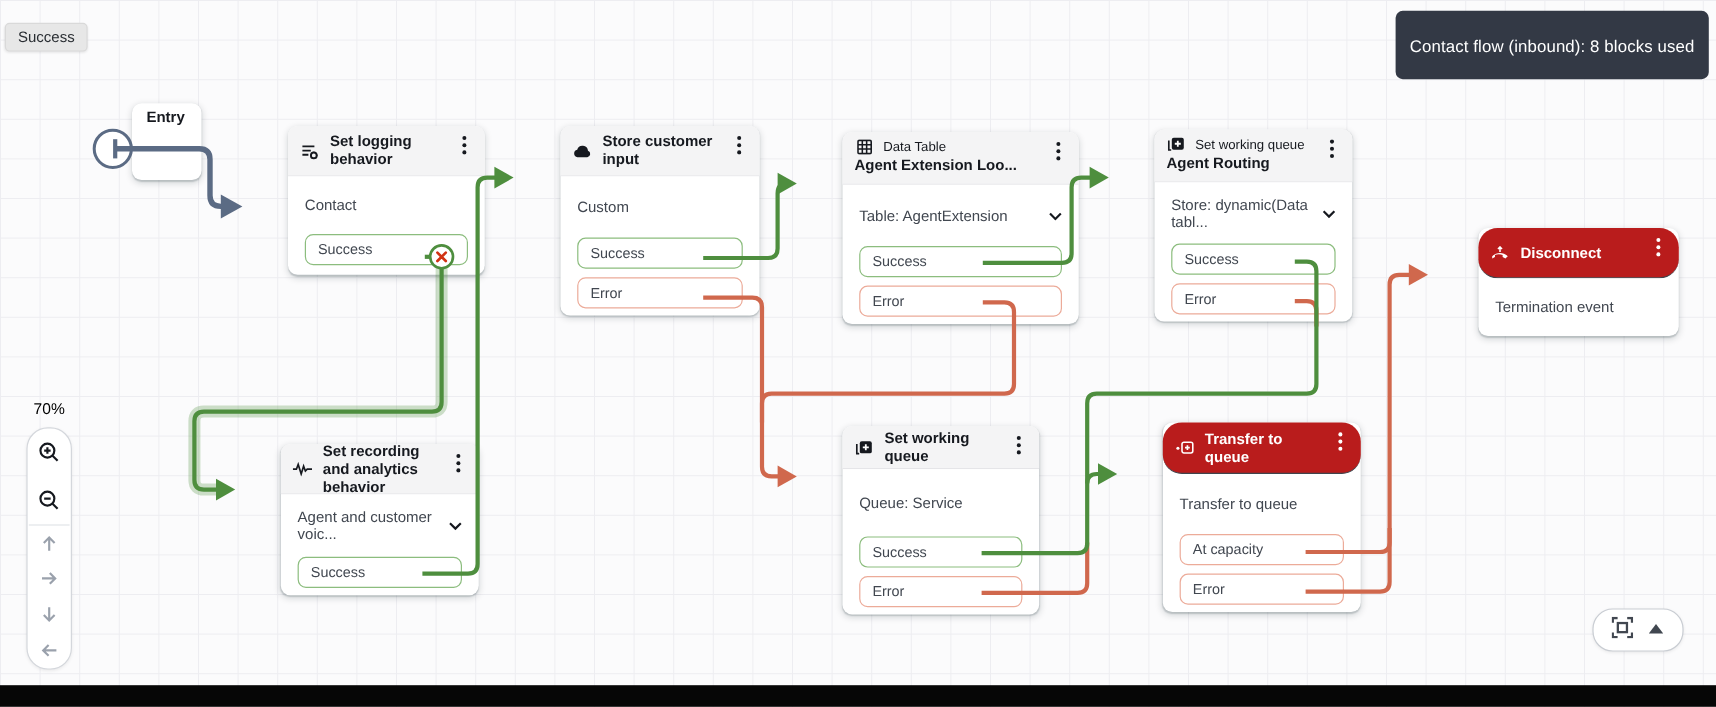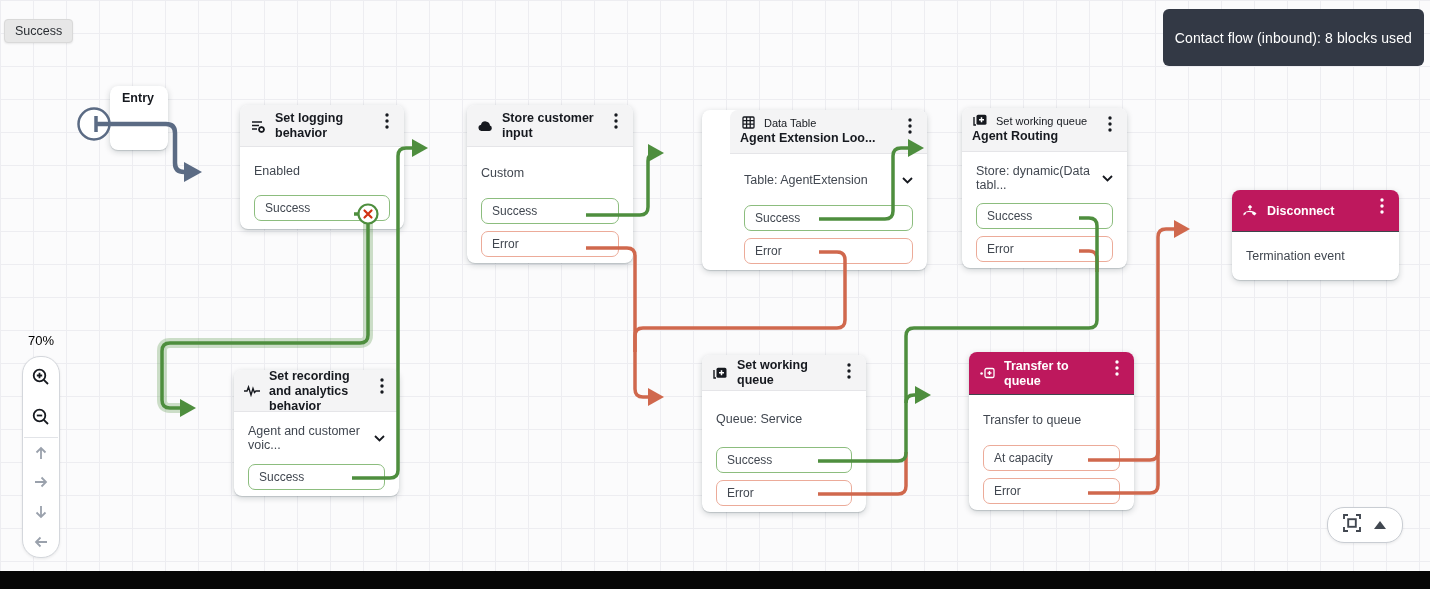--- a/index.html
+++ b/index.html
@@ -26,21 +26,21 @@
   
   .block{
     position:absolute;background:#fff;border-radius:8px;display:flex;flex-direction:column;
     box-shadow:0 1px 1px rgba(0,28,36,.15),0 2px 6px rgba(0,28,36,.18);
     margin-left:44px;
   }
   .bhead{
     background:#f4f4f5;border-bottom:1px solid #e5e5e8;border-radius:8px 8px 0 0;
     padding:6px 10px 5px 10px;display:flex;align-items:center;gap:9px;box-sizing:border-box;
   }
-  .bhead.dark{background:#be185d;border-bottom:1px solid #3f444c;color:#fff;}
+  .bhead.dark{background:#b91c1c;border-bottom:1px solid #3f444c;color:#fff;border-radius:16px;}
   .btitle{font-weight:bold;font-size:12.5px;line-height:1.2;flex:1;}
   .bhead.dark .btitle{color:#fff;}
   .bhead .colwrap{flex:1;display:flex;flex-direction:column;}
   .bcat{font-size:11px;color:#16191f;}
   .bcat-title{font-weight:bold;font-size:12.5px;margin-top:2px;}
   .kebab{width:14px;display:flex;justify-content:center;align-self:flex-start;cursor:pointer;padding-top:2px;}
   .bicon{display:flex;align-items:center;justify-content:center;width:16px;}
   .bparam{
     flex:1;display:flex;align-items:center;justify-content:space-between;
     padding:0 14px;font-size:12.5px;color:#414750;
@@ -107,21 +107,21 @@
       <svg width="4" height="16" viewBox="0 0 4 16">
           <g fill="#16191f">
             <circle cx="2" cy="2" r="1.7"></circle>
             <circle cx="2" cy="8" r="1.7"></circle>
             <circle cx="2" cy="14" r="1.7"></circle>
           </g>
         </svg>
     </span>
   </div>
   <div class="bparam">
-    <span>Enabled</span>
+    <span>Contact</span>
   </div>
   <div class="port success" style="margin-bottom:8px;">
     <span>Success</span>
   </div>
 </div>
 
 <div class="block" style="left:423px;top:105px;width:166px;height:158px;">
   <div class="bhead" style="height:42px;">
     <span class="bicon">
       <svg width="16" height="12" viewBox="0 0 16 12">
@@ -143,21 +143,21 @@
     <span>Custom</span>
   </div>
   <div class="port success">
     <span>Success</span>
   </div>
   <div class="port error" style="margin-bottom:6px;">
     <span>Error</span>
   </div>
 </div>
 
-<div class="block" style="left:658px;top:110px;width:197px;height:160px;padding-left:28px;">
+<div class="block" style="left:658px;top:110px;width:197px;height:160px;">
   <div class="bhead" style="height:44px;align-items:flex-start;">
     <div class="colwrap">
       <div style="display:flex;align-items:center;gap:8px;">
         <span class="bicon">
           <svg width="13" height="13" viewBox="0 0 13 13">
               <g stroke="#16191f" stroke-width="1.3" fill="none">
                 <rect x="1" y="1" width="11" height="11" rx="1"></rect>
                 <path d="M1 4.6h11M1 8.2h11M4.6 1v11M8.2 1v11"></path>
               </g>
             </svg>

